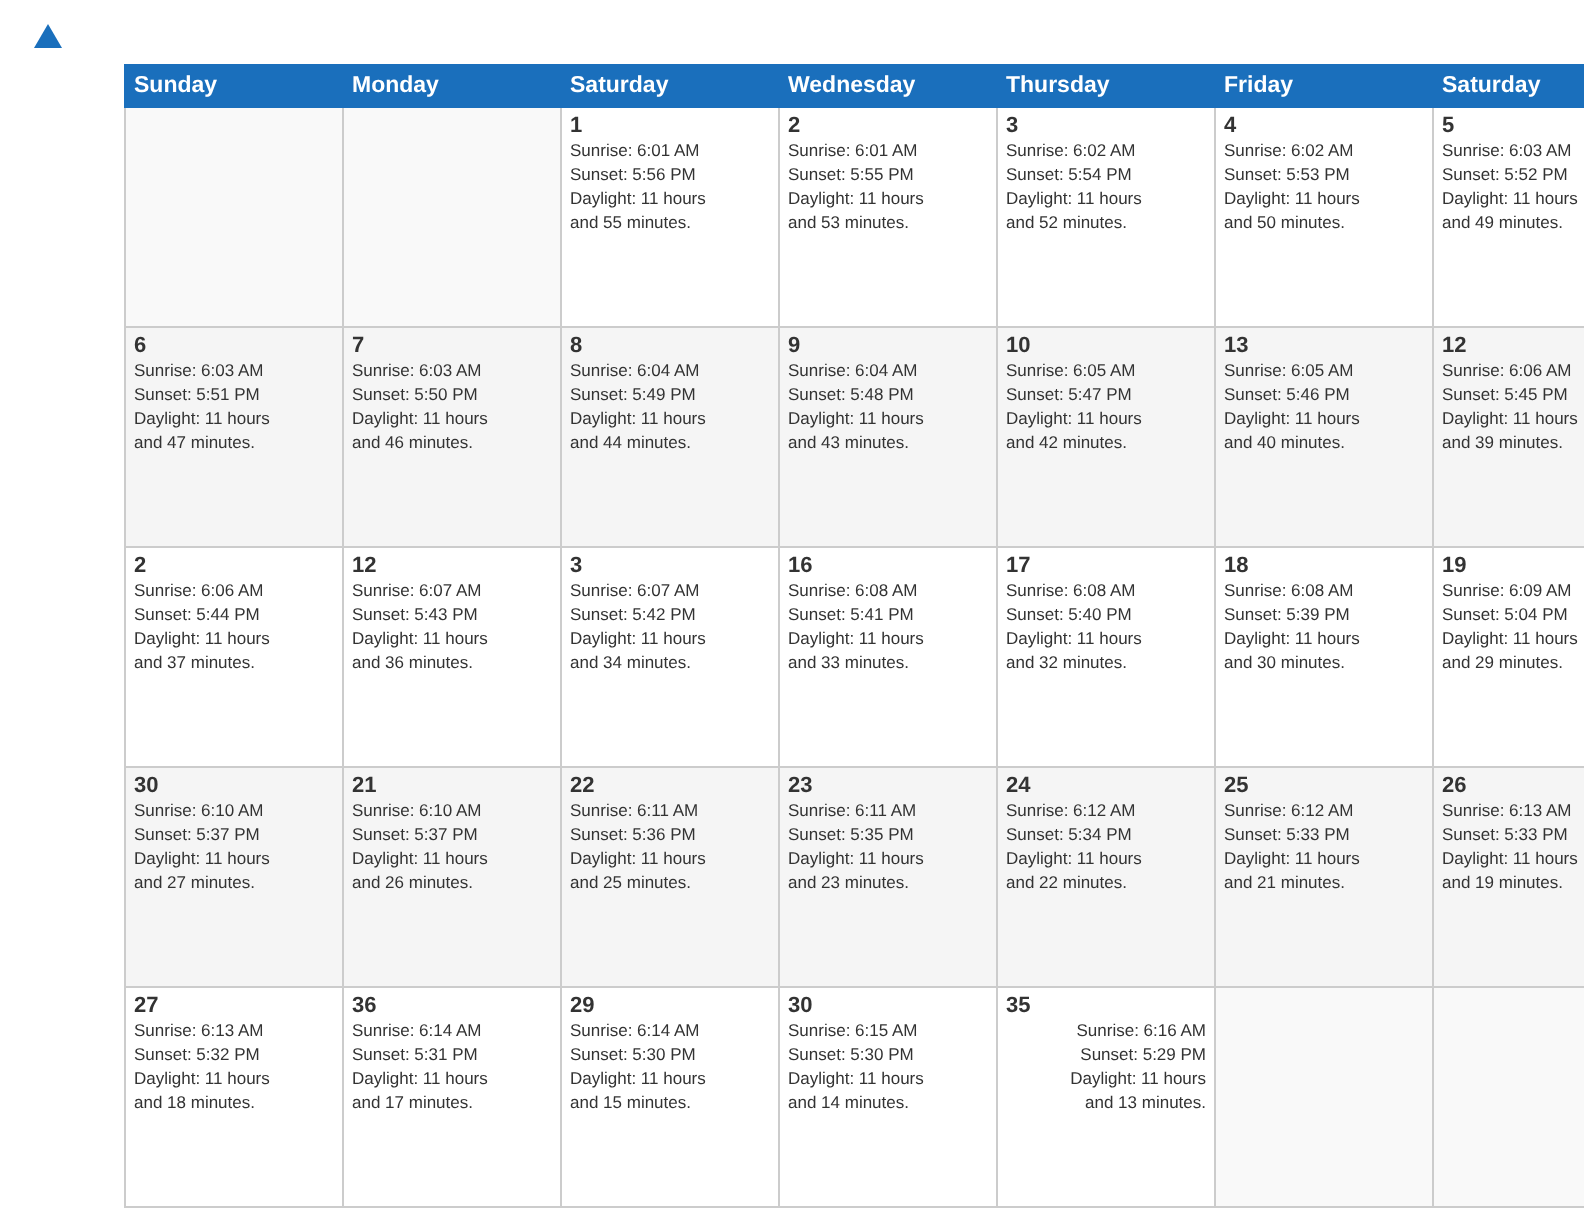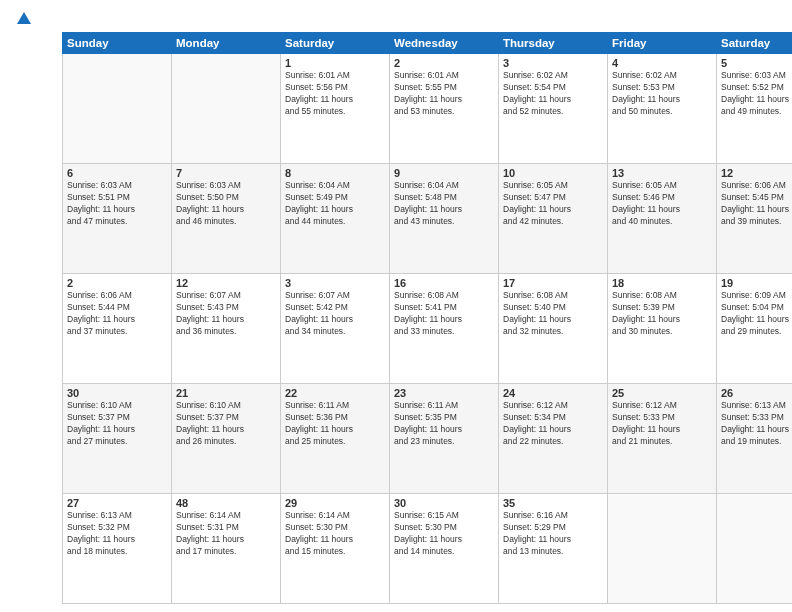--- a/index.html
+++ b/index.html
@@ -311,21 +311,21 @@
         </tr>
         <tr>
           <td>
             <div class="day-number">27</div>
             <div class="day-info" style="white-space: pre-line;">Sunrise: 6:13 AM
 Sunset: 5:32 PM
 Daylight: 11 hours
 and 18 minutes.</div>
           </td>
           <td>
-            <div class="day-number">48</div>
+            <div class="day-number">36</div>
             <div class="day-info" style="white-space: pre-line;">Sunrise: 6:14 AM
 Sunset: 5:31 PM
 Daylight: 11 hours
 and 17 minutes.</div>
           </td>
           <td>
             <div class="day-number">29</div>
             <div class="day-info" style="white-space: pre-line;">Sunrise: 6:14 AM
 Sunset: 5:30 PM
 Daylight: 11 hours
@@ -333,21 +333,21 @@
           </td>
           <td>
             <div class="day-number">30</div>
             <div class="day-info" style="white-space: pre-line;">Sunrise: 6:15 AM
 Sunset: 5:30 PM
 Daylight: 11 hours
 and 14 minutes.</div>
           </td>
           <td>
             <div class="day-number">35</div>
-            <div class="day-info" style="white-space: pre-line;">Sunrise: 6:16 AM
+            <div class="day-info" style="white-space: pre-line; text-align: right;">Sunrise: 6:16 AM
 Sunset: 5:29 PM
 Daylight: 11 hours
 and 13 minutes.</div>
           </td>
           <td class="empty"></td>
           <td class="empty"></td>
         </tr>
       </tbody>
   </table>
 </div>

